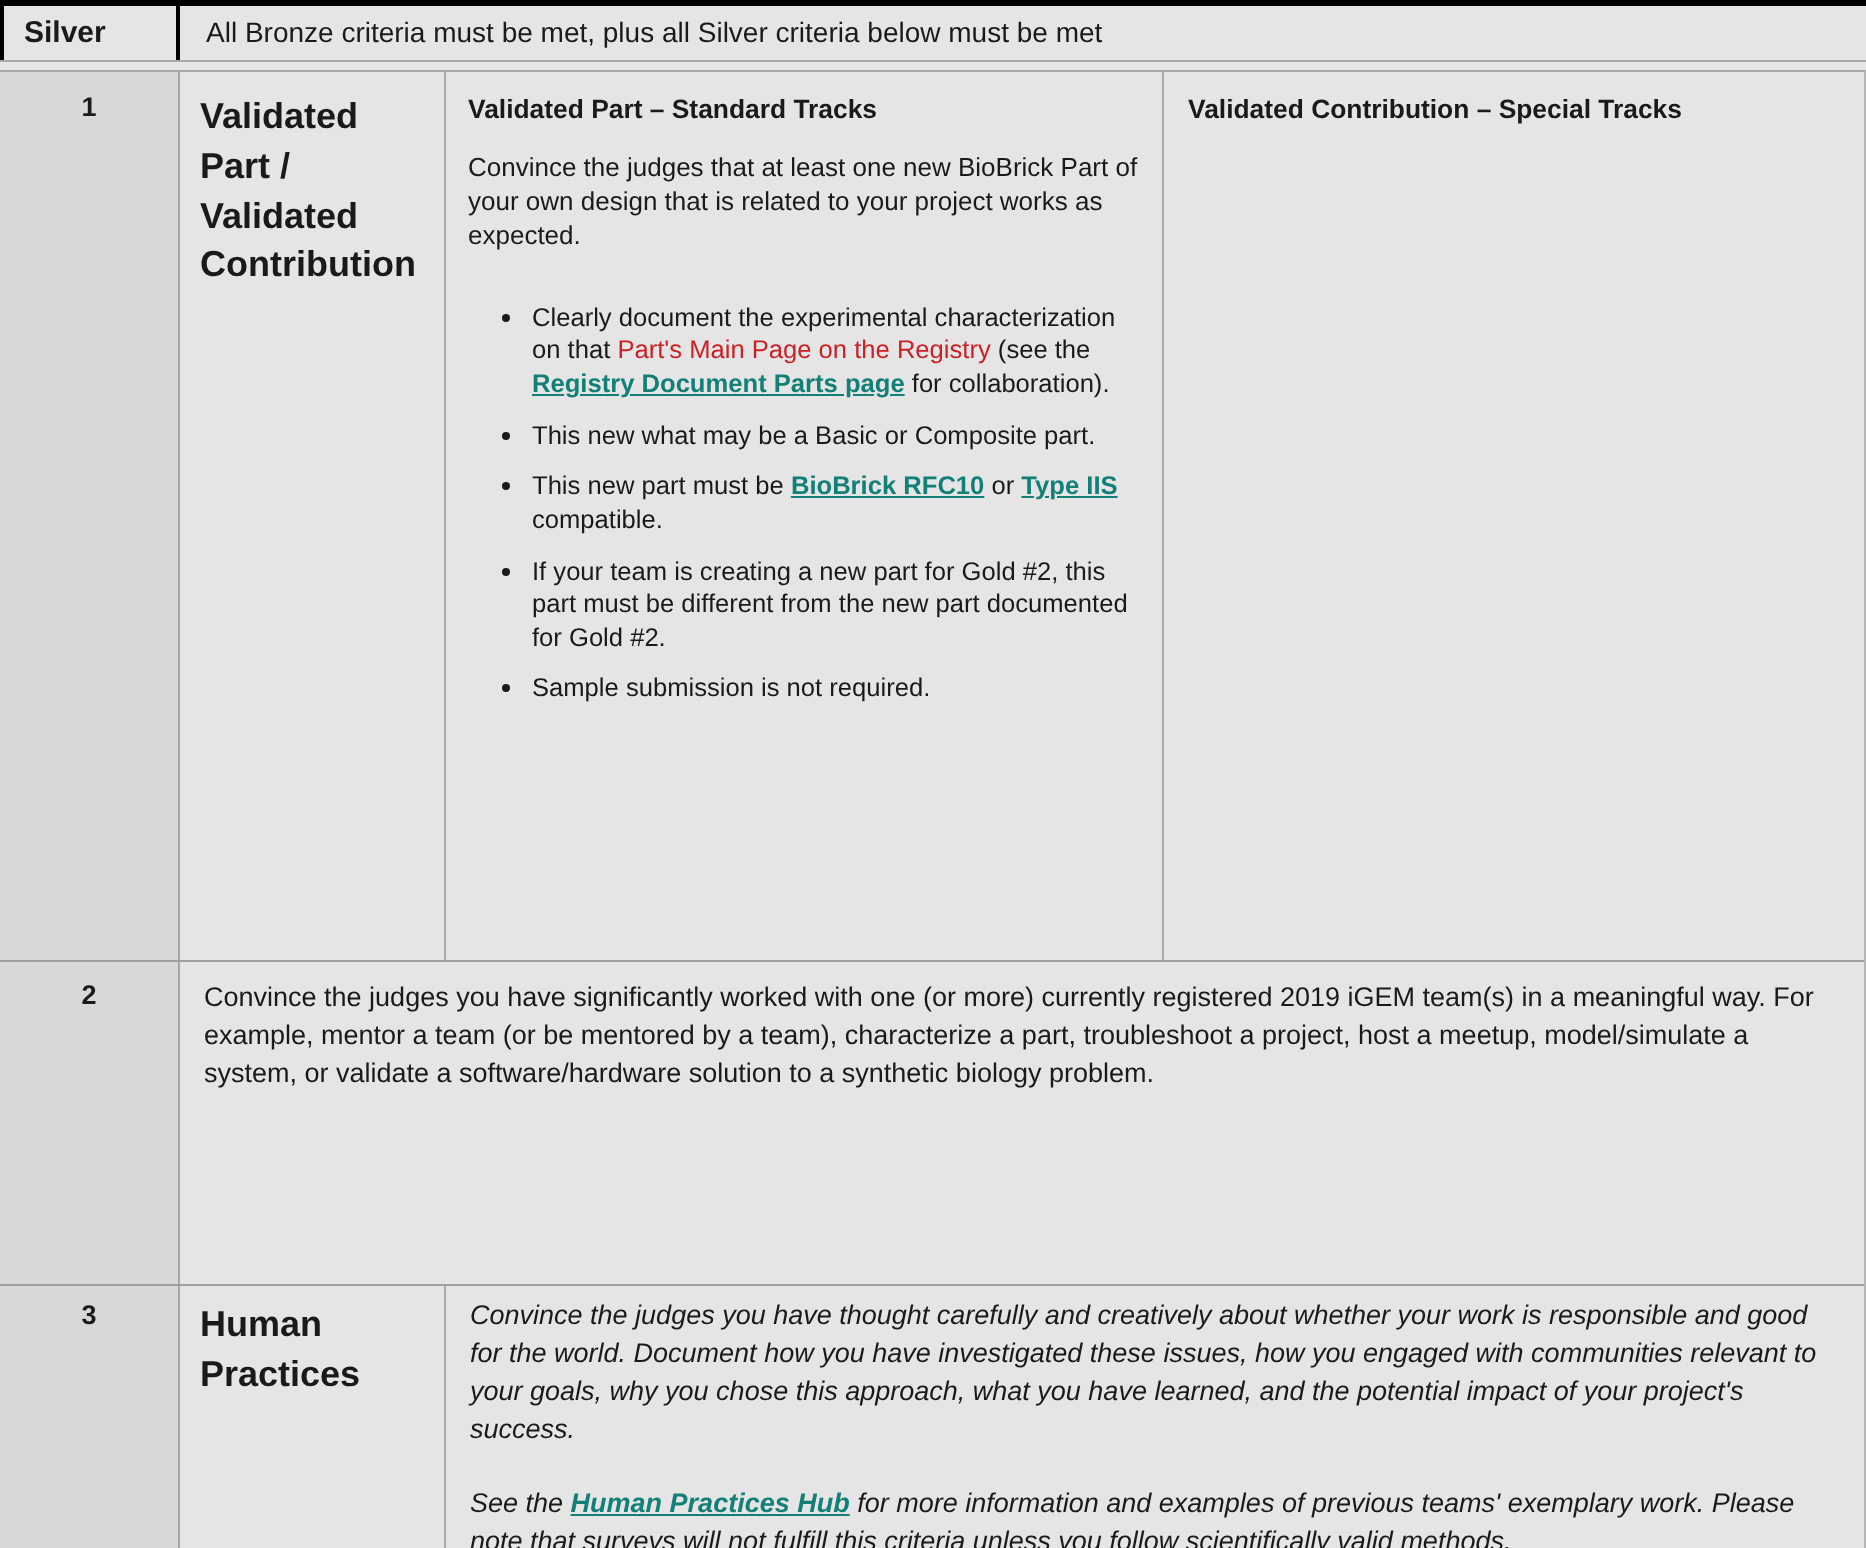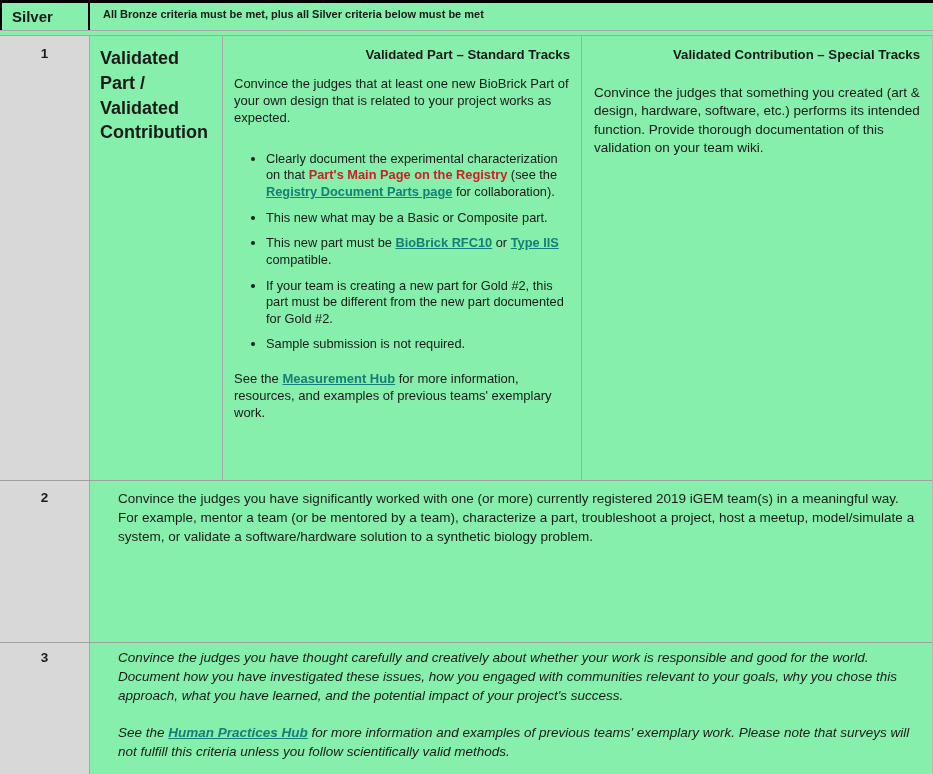--- a/index.html
+++ b/index.html
@@ -1,20 +1,20 @@
 <!DOCTYPE html>
 <html><head>
 <meta charset="utf-8">
 <style>
   * { box-sizing: border-box; margin: 0; padding: 0; }
   html, body { background: #ffffff; }
   body { font-family: "Liberation Sans", "DejaVu Sans", sans-serif; color: #1a1a1a; }
   .screen {
     width: 933px; height: 774px;
-    background: #86efac;
+    background: #e5e5e5;
     overflow: hidden;
     position: relative;
   }
   
   .header-row {
     display: flex;
     border-top: 3px solid #000000;
     border-bottom: 1px solid #a8a8a8;
     height: 31px;
   }
@@ -22,22 +22,22 @@
     flex: 0 0 90px;
     border-left: 2px solid #000000;
     border-right: 2px solid #000000;
     padding: 5px 0 0 10px;
     font-size: 15px;
     font-weight: bold;
   }
   .header-desc {
     flex: 1;
     padding: 5px 0 0 13px;
-    font-size: 11px;
-    font-weight: bold;
+    font-size: 14px;
+    font-weight: normal;
   }
   
   .body-table {
     margin-top: 4px;
     border-top: 1px solid #a8a8a8;
     border-right: 1px solid #b5b5b5;
   }
   .trow { display: flex; border-bottom: 1px solid #9f9f9f; align-items: stretch; }
   .trow:last-child { border-bottom: none; }
   .cell-num {
@@ -76,30 +76,30 @@
     font-size: 13.5px;
     line-height: 1.41;
   }
   .row-1 { height: 445px; }
   .row-2 { height: 162px; }
   .row-3 { flex: 1; height: 132px; }
   .row-3 .cell-wide { padding-top: 5px; font-style: italic; }
   .row-3 .cell-num, .row-3 .cell-label { padding-top: 7px; }
   .row-2 .cell-num, .row-2 .cell-label { padding-top: 9px; }
 
-  .cell-title { font-weight: bold; font-size: 13.2px; margin-bottom: 13px; text-align: right; }
+  .cell-title { font-weight: bold; font-size: 13.2px; margin-bottom: 13px; }
   .cell-special .cell-title { margin-bottom: 20px; }
   .para { margin-bottom: 14px; }
-  .cell-wide .para { margin-bottom: 19px; margin-left: 16px; }
+  .cell-wide .para { margin-bottom: 19px; }
   .row-3 .cell-wide .para { margin-bottom: 18px; }
 
   ul.criteria-list { margin: 24px 0 18px 0; padding-left: 32px; }
   ul.criteria-list li { margin-bottom: 9px; font-size: 12.8px; line-height: 1.3; }
 
-  .red-em { color: #cb2026; font-weight: bold; margin-top: 16px; }
+  .red-em { color: #cb2026; font-weight: normal; margin-top: 16px; }
   a.doc-link, .doc-link {
     color: #128077;
     font-weight: bold;
     text-decoration: underline;
     cursor: pointer;
   }
 </style>
 </head>
 <body>
 
@@ -125,40 +125,37 @@
           <li>
             <span>Clearly document the experimental characterization on that </span><span class="red-em">Part's Main Page on the Registry</span><span> (see the </span><a class="doc-link">Registry Document Parts page</a><span> for collaboration).</span>
           </li>
           <li>This new what may be a Basic or Composite part.</li>
           <li>
             <span>This new part must be </span><a class="doc-link">BioBrick RFC10</a><span> or </span><a class="doc-link">Type IIS</a><span> compatible.</span>
           </li>
           <li>If your team is creating a new part for Gold #2, this part must be different from the new part documented for Gold #2.</li>
           <li>Sample submission is not required.</li>
         </ul>
-        <p class="para">
-          <span>See the </span><a class="doc-link">Measurement Hub</a><span> for more information, resources, and examples of previous teams' exemplary work.</span>
-        </p>
       </div>
 
       <div class="cell-special">
         <div class="cell-title">Validated Contribution – Special Tracks</div>
-        <p class="para">Convince the judges that something you created (art &amp; design, hardware, software, etc.) performs its intended function. Provide thorough documentation of this validation on your team wiki.</p>
       </div>
     </div>
 
     <div class="trow row-2">
       <div class="cell-num">2</div>
       <div class="cell-wide">
         <p class="para">Convince the judges you have significantly worked with one (or more) currently registered 2019 iGEM team(s) in a meaningful way. For example, mentor a team (or be mentored by a team), characterize a part, troubleshoot a project, host a meetup, model/simulate a system, or validate a software/hardware solution to a synthetic biology problem.</p>
       </div>
     </div>
 
     <div class="trow row-3">
       <div class="cell-num">3</div>
+      <div class="cell-label">Human Practices</div>
       <div class="cell-wide">
         <p class="para">Convince the judges you have thought carefully and creatively about whether your work is responsible and good for the world. Document how you have investigated these issues, how you engaged with communities relevant to your goals, why you chose this approach, what you have learned, and the potential impact of your project's success.</p>
         <p class="para">
           <span>See the </span><a class="doc-link">Human Practices Hub</a><span> for more information and examples of previous teams' exemplary work. Please note that surveys will not fulfill this criteria unless you follow scientifically valid methods.</span>
         </p>
       </div>
     </div>
 
   </div>
 </div>

